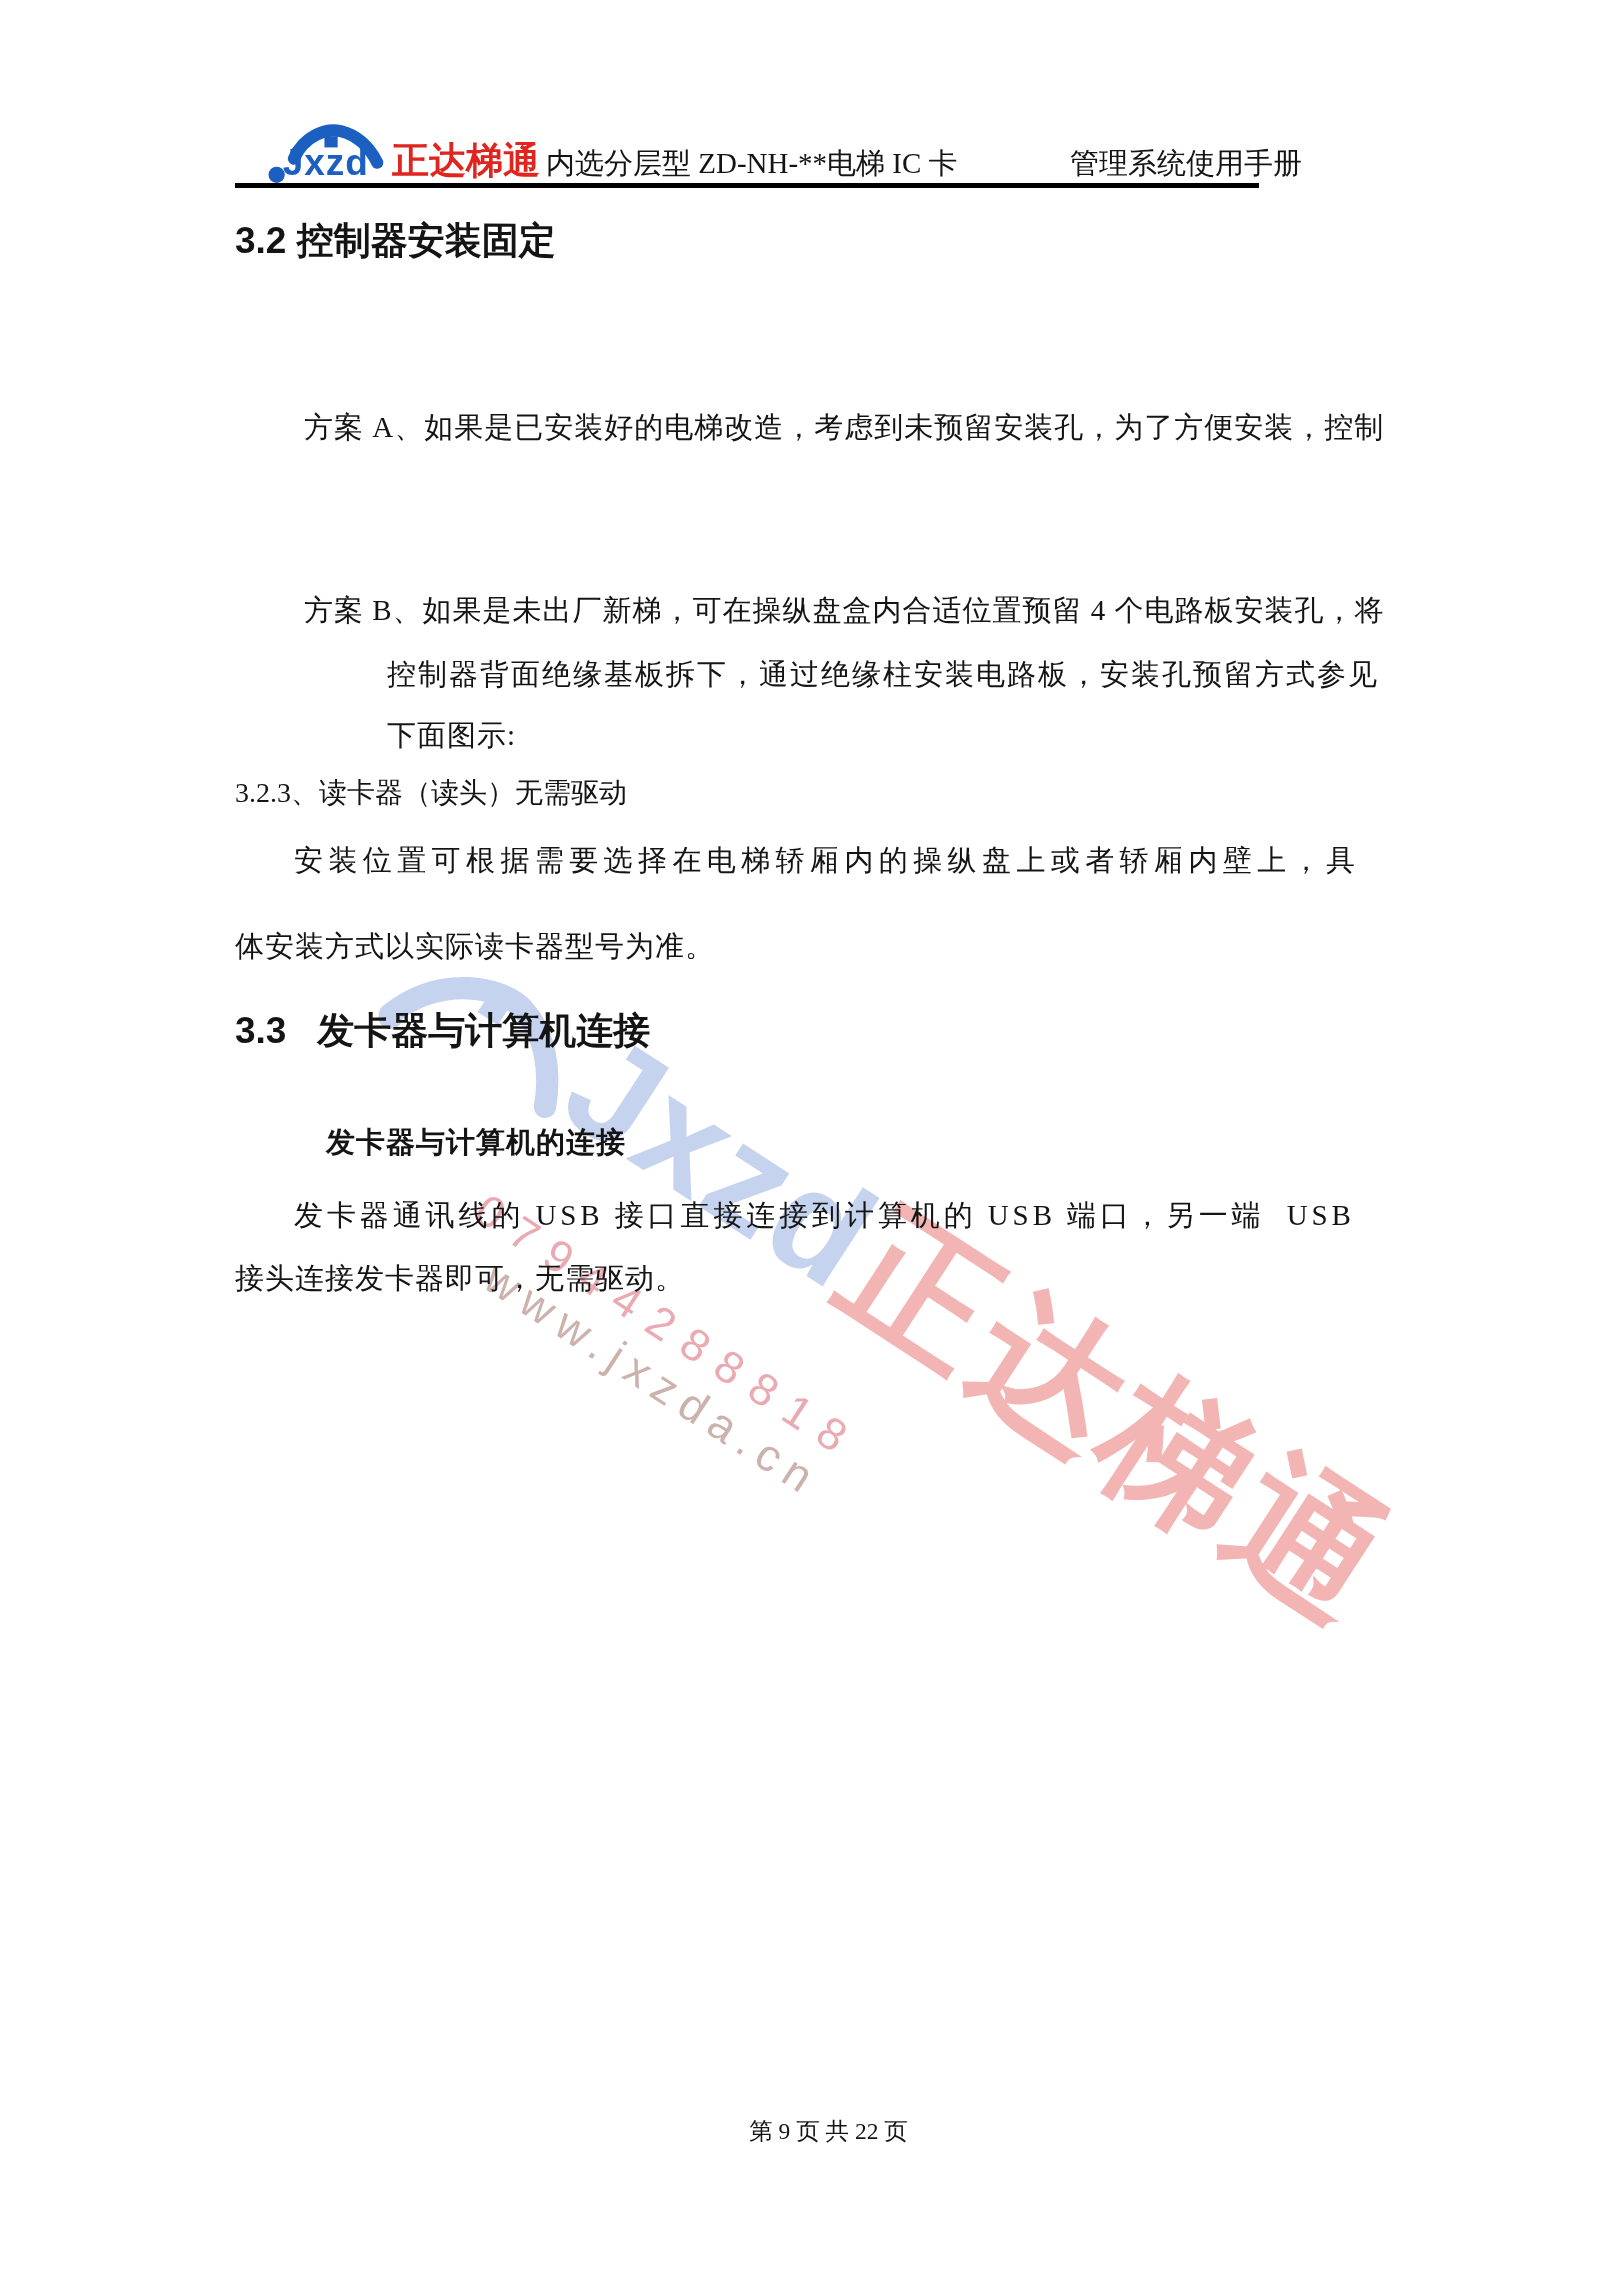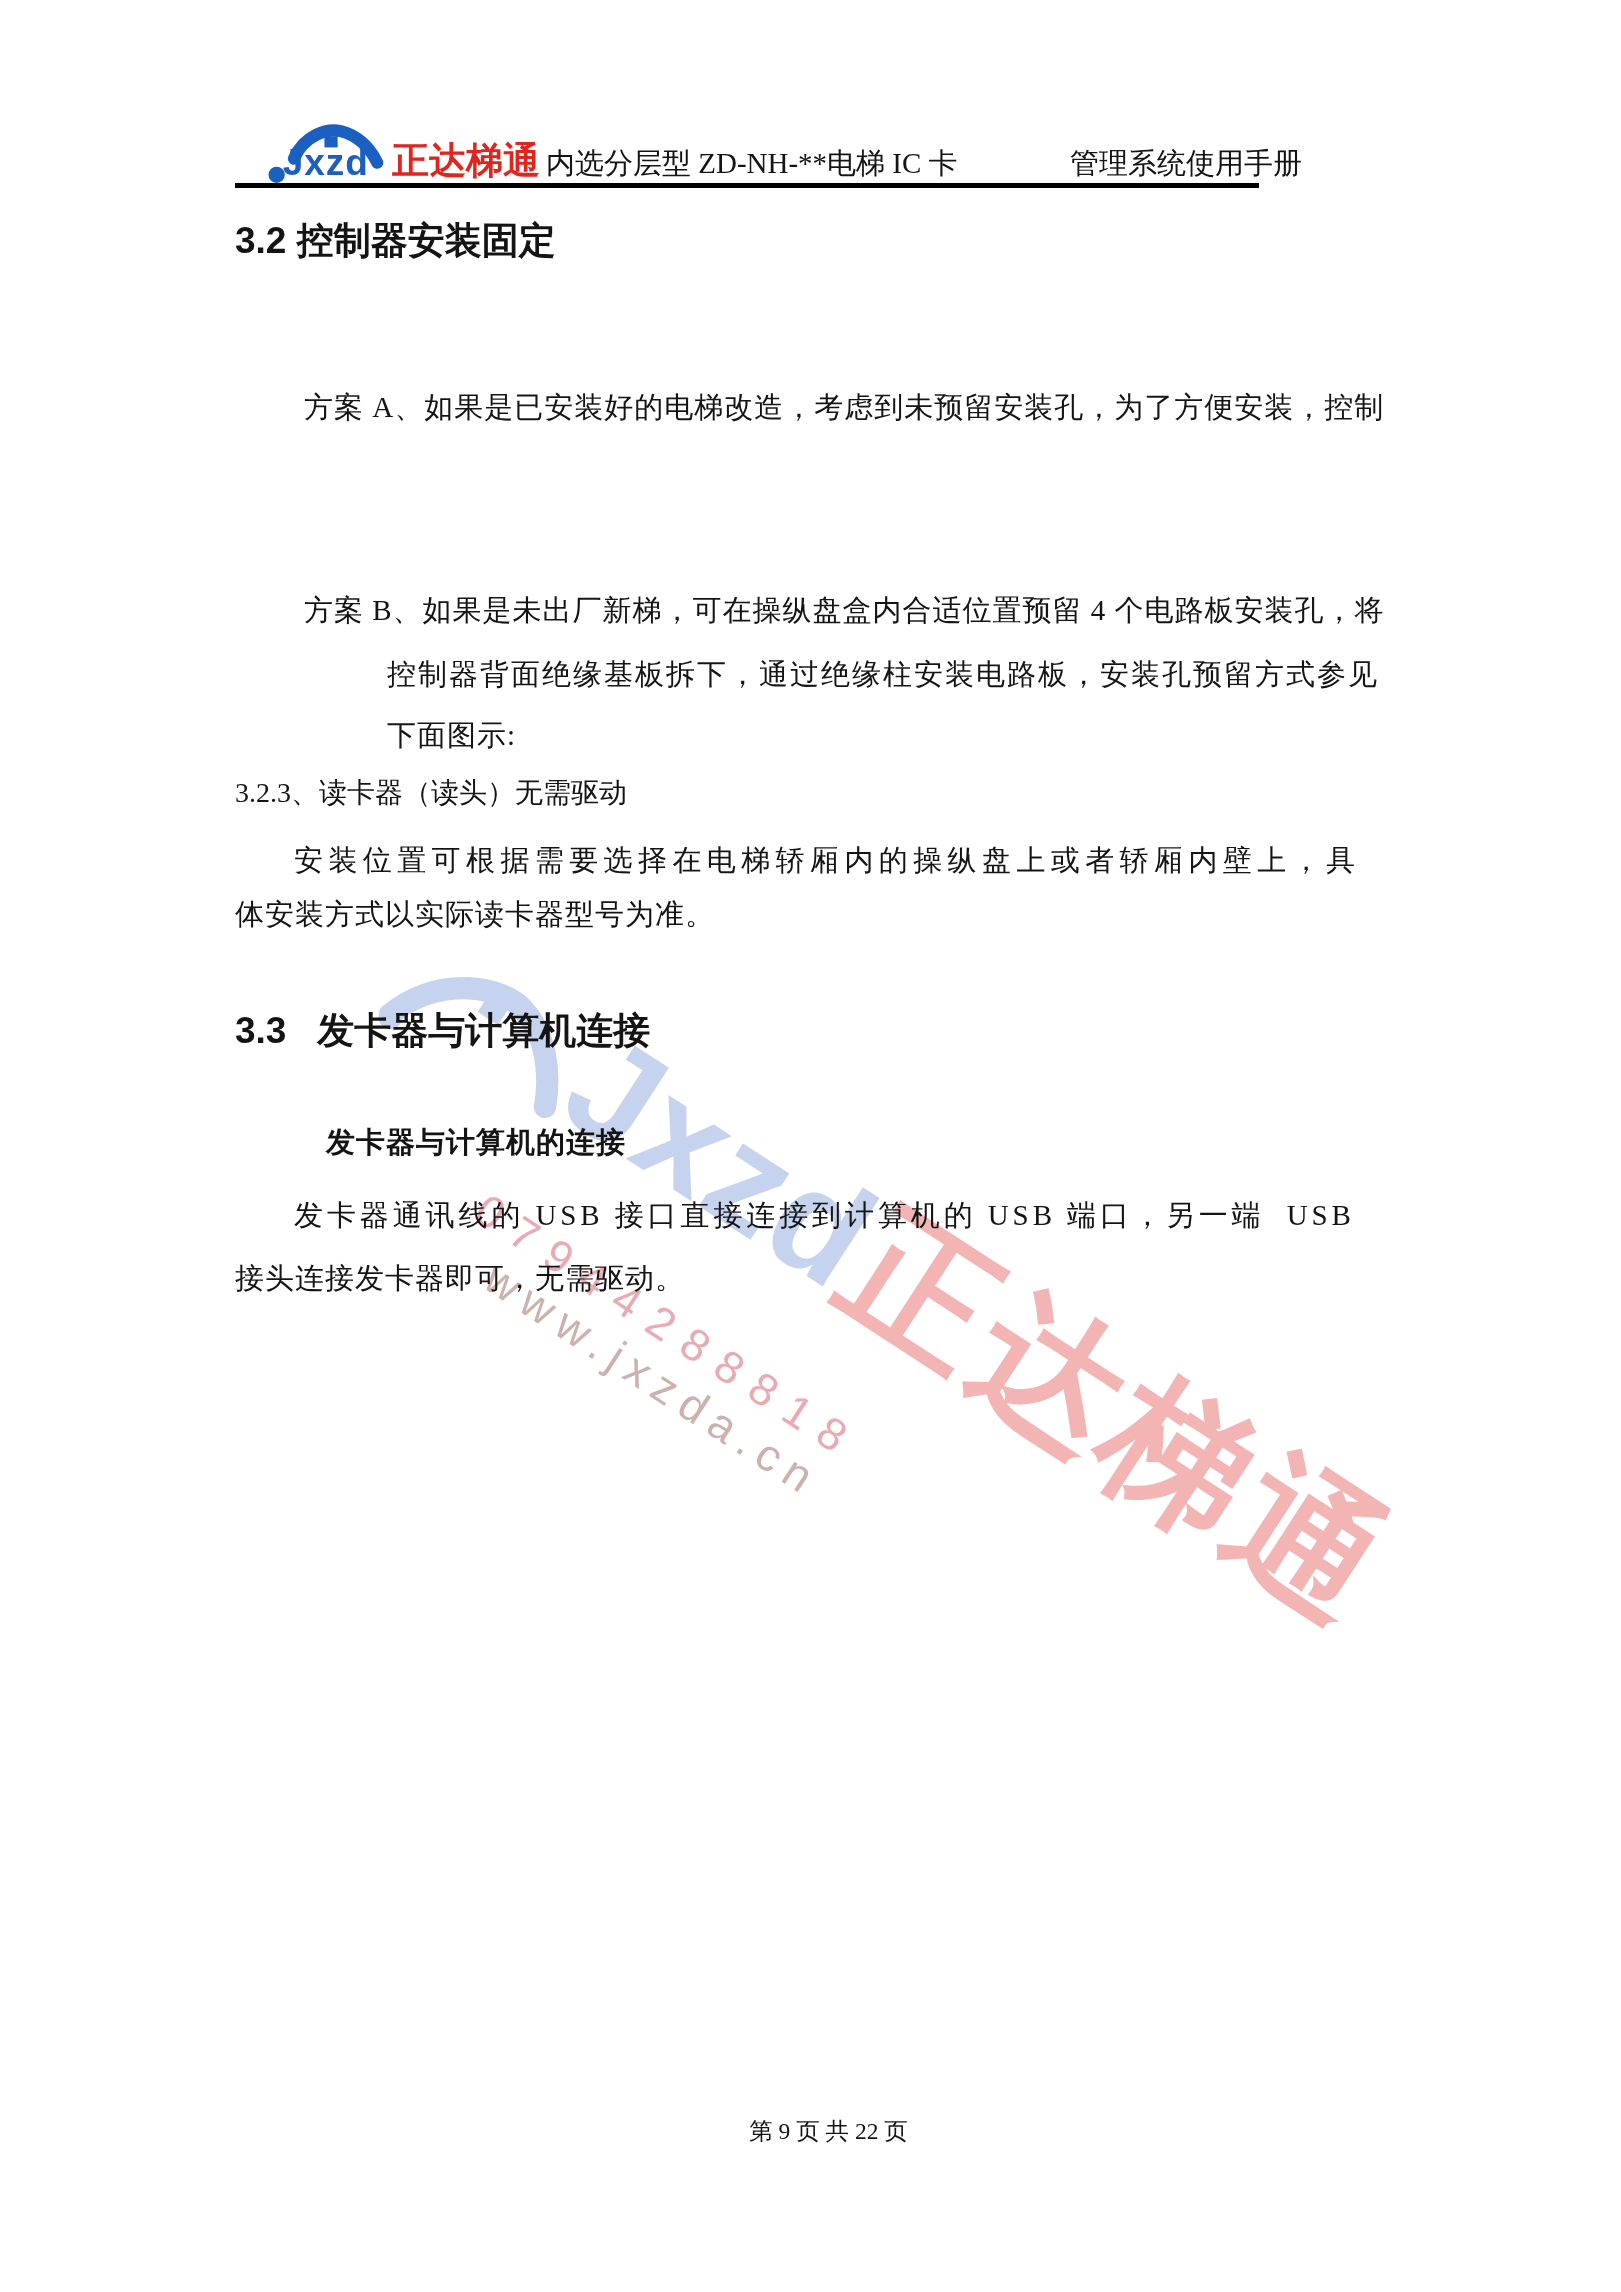--- a/index.html
+++ b/index.html
@@ -96,30 +96,30 @@
     <span class="hdr-latin" style="color:#1b5fc1">Jxzd</span>
     <span class="hdr-brandcn" style="color:#e0251f">正达梯通</span>
   </div>
   <div class="abs content hdr-doctype">内选分层型 ZD-NH-**电梯 IC 卡</div>
   <div class="abs content hdr-manual">管理系统使用手册</div>
   <div class="abs content hdr-rule"></div>
 
   <div class="abs content h1" style="left:235px; top:216px;">3.2 控制器安装固定</div>
 
 
-  <div class="abs content line ls1" style="left:304px; top:388px;">方案 A、如果是已安装好的电梯改造，考虑到未预留安装孔，为了方便安装，控制</div>
+  <div class="abs content line ls1" style="left:304px; top:408px;">方案 A、如果是已安装好的电梯改造，考虑到未预留安装孔，为了方便安装，控制</div>
 
   <div class="abs content line ls1" style="left:304px; top:591px;">方案 B、如果是未出厂新梯，可在操纵盘盒内合适位置预留 4 个电路板安装孔，将</div>
   <div class="abs content line ls2" style="left:387px; top:655px;">控制器背面绝缘基板拆下，通过绝缘柱安装电路板，安装孔预留方式参见</div>
   <div class="abs content line ls1" style="left:387px; top:716px;">下面图示:</div>
 
   <div class="abs content h2" style="left:235px; top:774px;">3.2.3、读卡器（读头）无需驱动</div>
 
   <div class="abs content line ls6" style="left:294px; top:841px;">安装位置可根据需要选择在电梯轿厢内的操纵盘上或者轿厢内壁上，具</div>
-  <div class="abs content line ls1" style="left:235px; top:895px;">体安装方式以实际读卡器型号为准。</div>
+  <div class="abs content line ls1" style="left:235px; top:927px;">体安装方式以实际读卡器型号为准。</div>
 
   <div class="abs content h1" style="left:235px; top:1006px;">3.3   发卡器与计算机连接</div>
 
   <div class="abs content line bold ls1" style="left:326px; top:1123px;">发卡器与计算机的连接</div>
 
   <div class="abs content line ls4" style="left:294px; top:1196px;">发卡器通讯线的 USB 接口直接连接到计算机的 USB 端口，另一端  USB</div>
   <div class="abs content line ls1" style="left:235px; top:1259px;">接头连接发卡器即可，无需驱动。</div>
 
   <div class="abs content footer">第 9 页 共 22 页</div>
 

